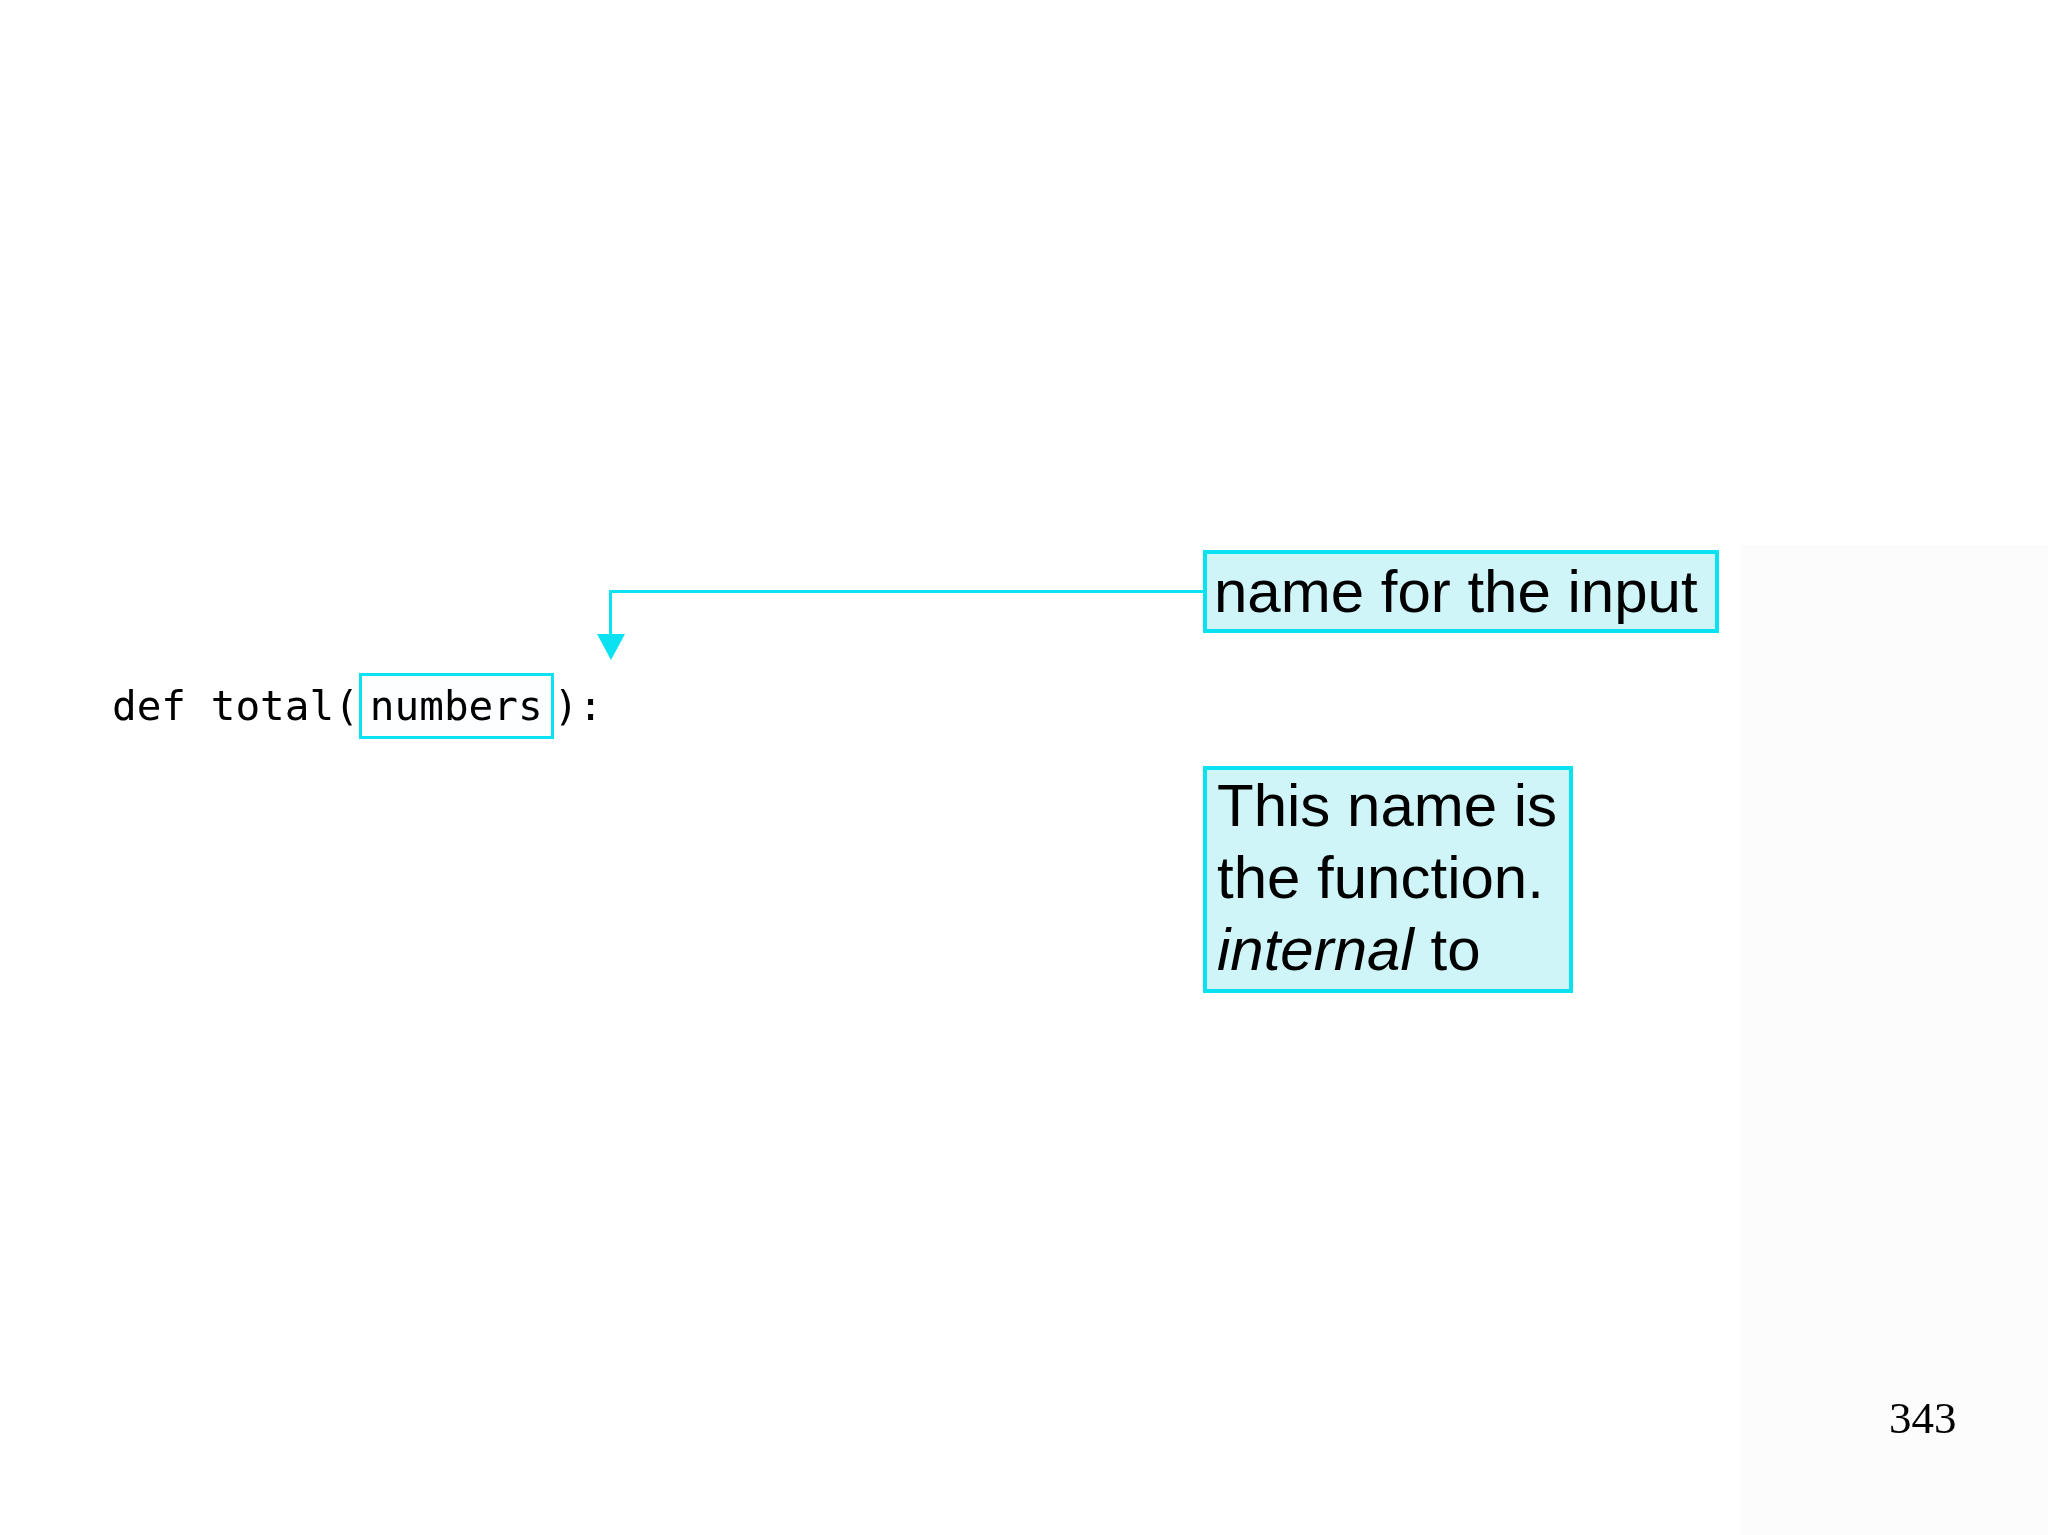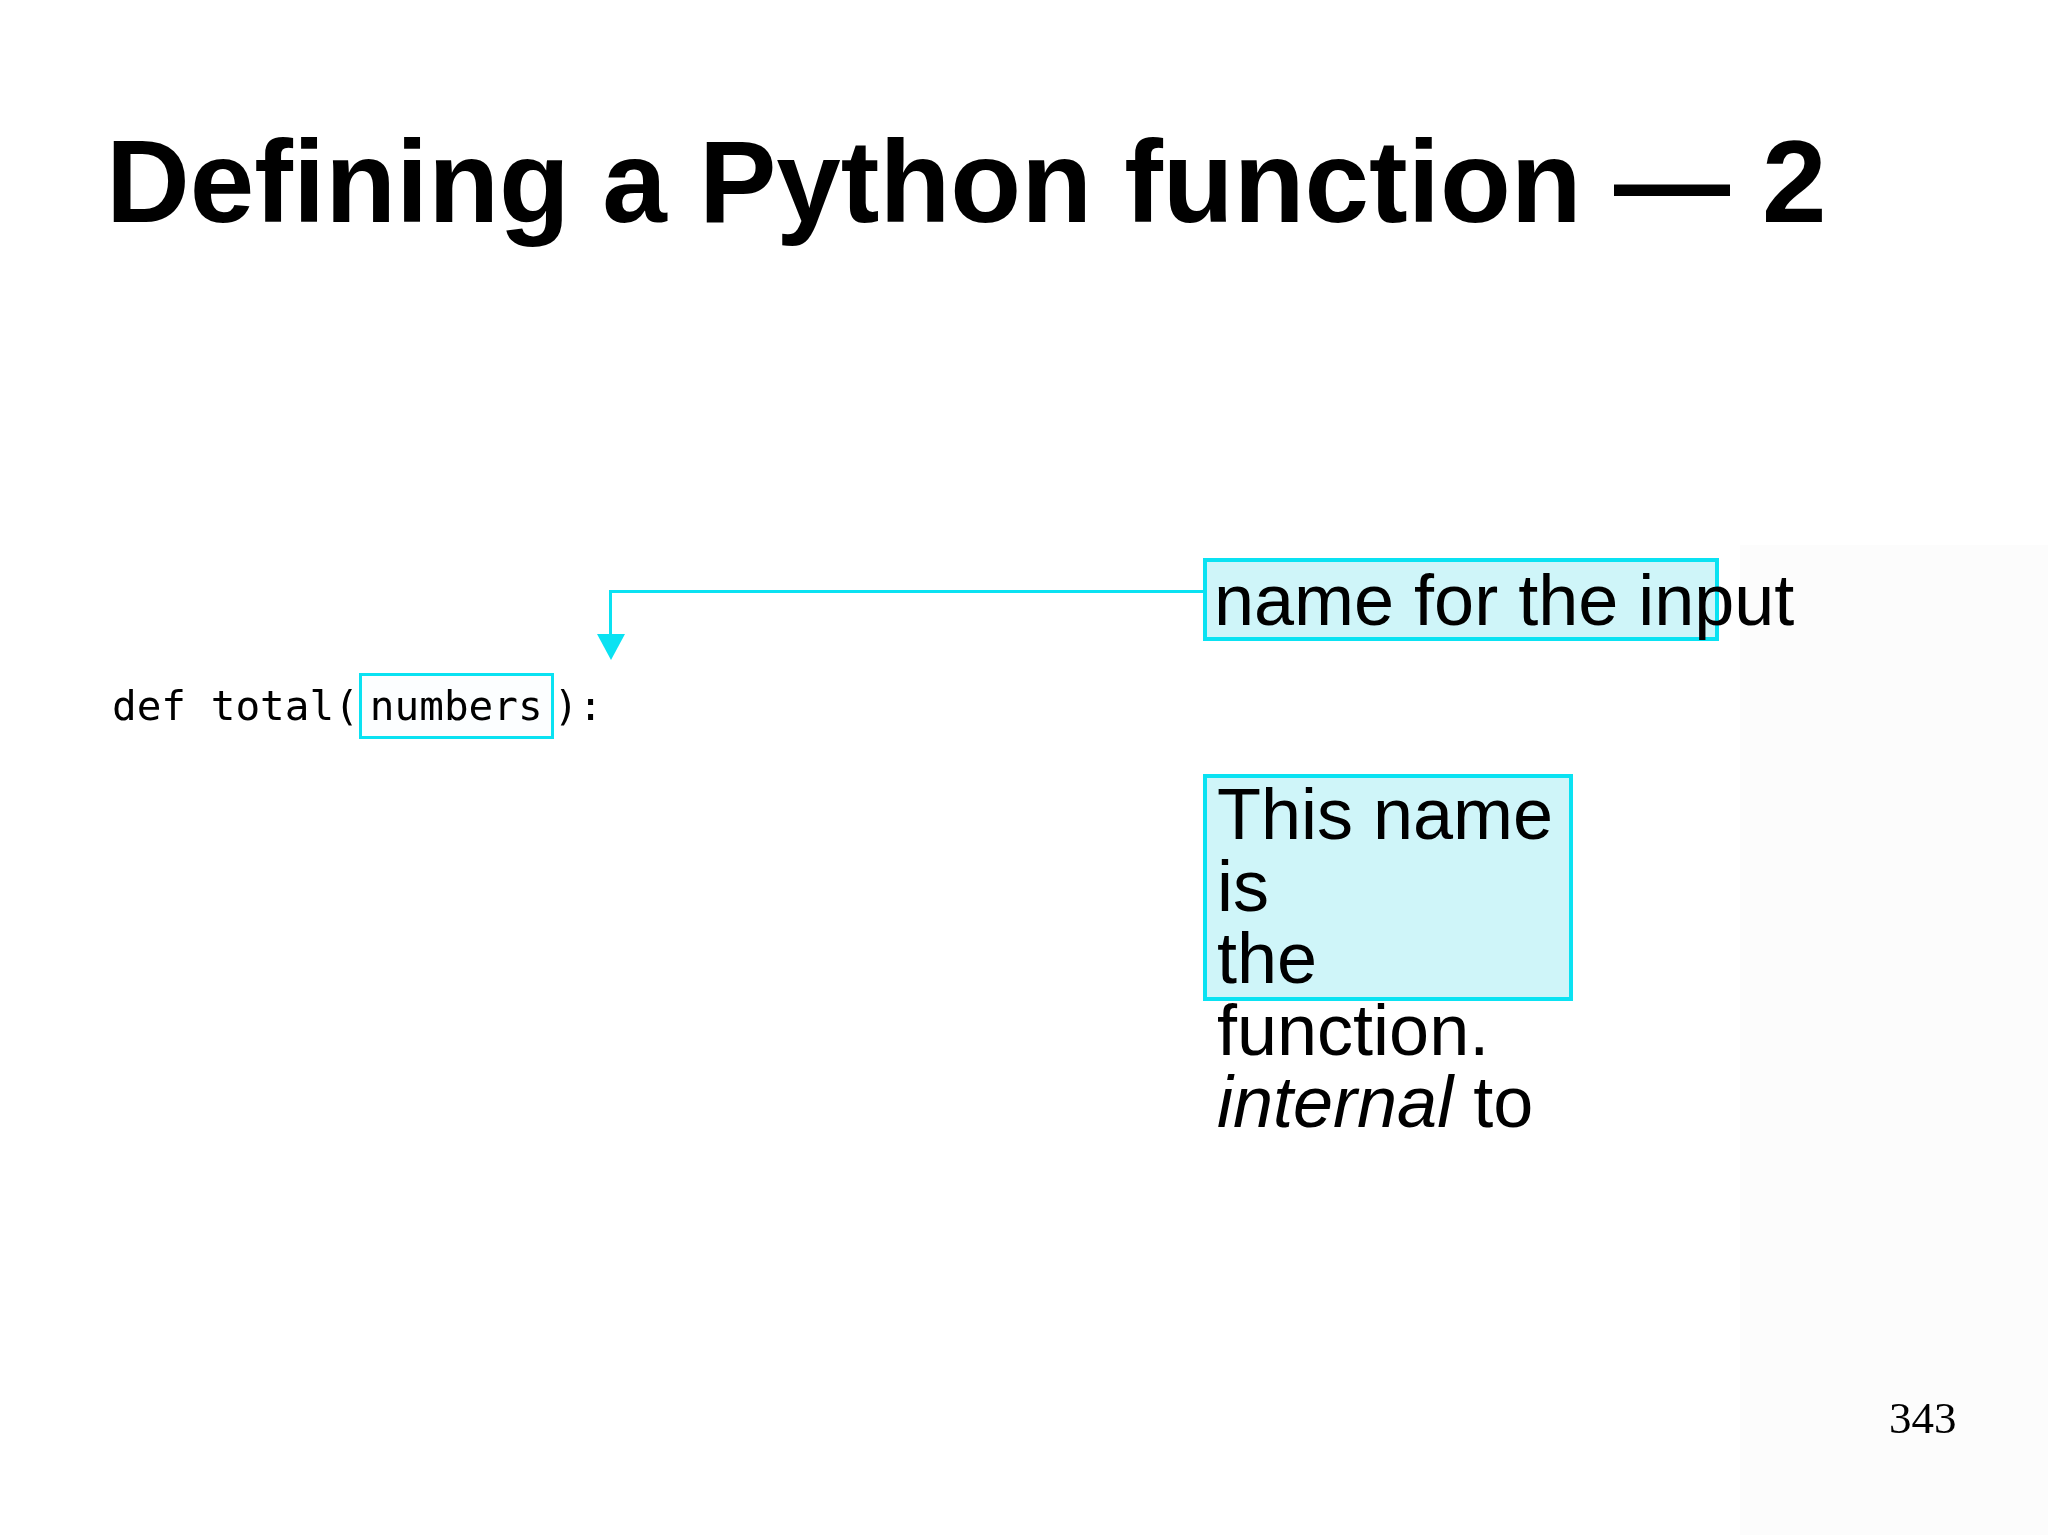--- a/index.html
+++ b/index.html
@@ -56,22 +56,21 @@
     width:0;height:0;
     border-left:14px solid transparent;
     border-right:14px solid transparent;
     border-top:26px solid var(--accent);
   }
   .callout{
     position:absolute;
     border:4px solid var(--accent);
     background:var(--callout-fill);
     color:var(--ink);
-    font-size:72px;
-    margin-top:8px;
+    font-size:60px;
   }
   .callout-name{
     left:1203px;top:550px;
     width:516px;height:83px;
     display:flex;align-items:center;
     padding-left:7px;
     white-space:nowrap;
   }
   .callout-internal{
     left:1203px;top:766px;
@@ -89,21 +88,20 @@
     color:var(--ink);
   }
 </style>
 </head>
 <body>
 
 <div class="slide">
 
   <div class="right-shade"></div>
 
-  <h1 class="page-title">Defining a Python function — 2</h1>
 
   <div class="code-line"><span>def total(</span><span class="param-box"><span>numbers</span></span><span>):</span></div>
 
   <div class="conn conn-h"></div>
   <div class="conn conn-v"></div>
   <div class="arrow-down"></div>
 
   <div class="callout callout-name">
     <span>name for the input</span>
   </div>

